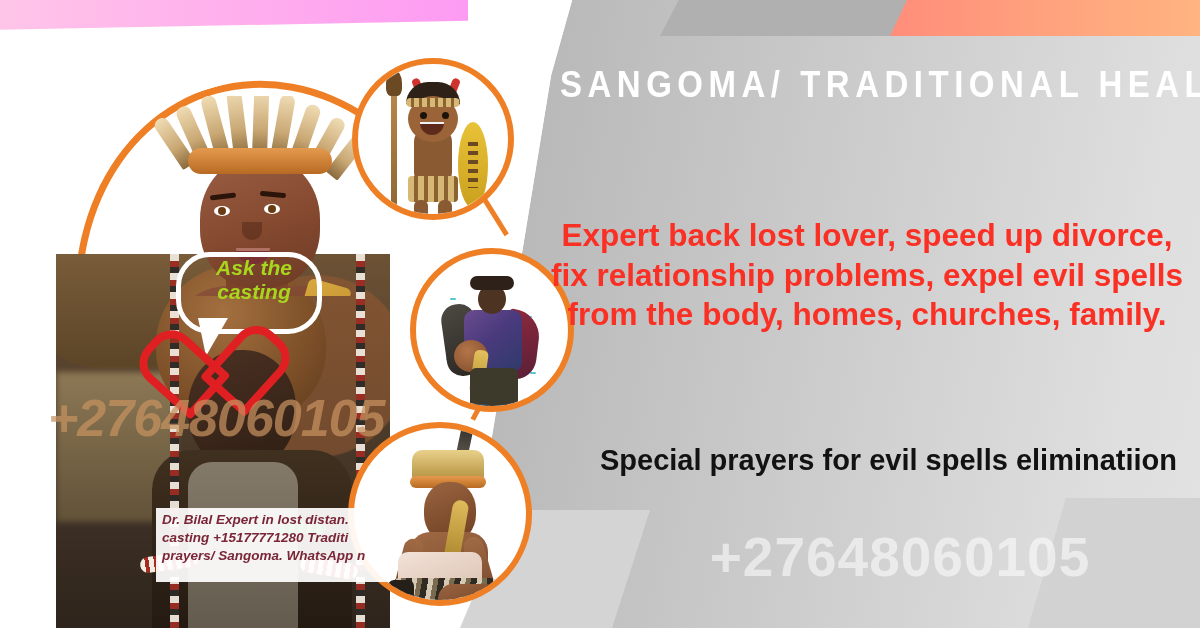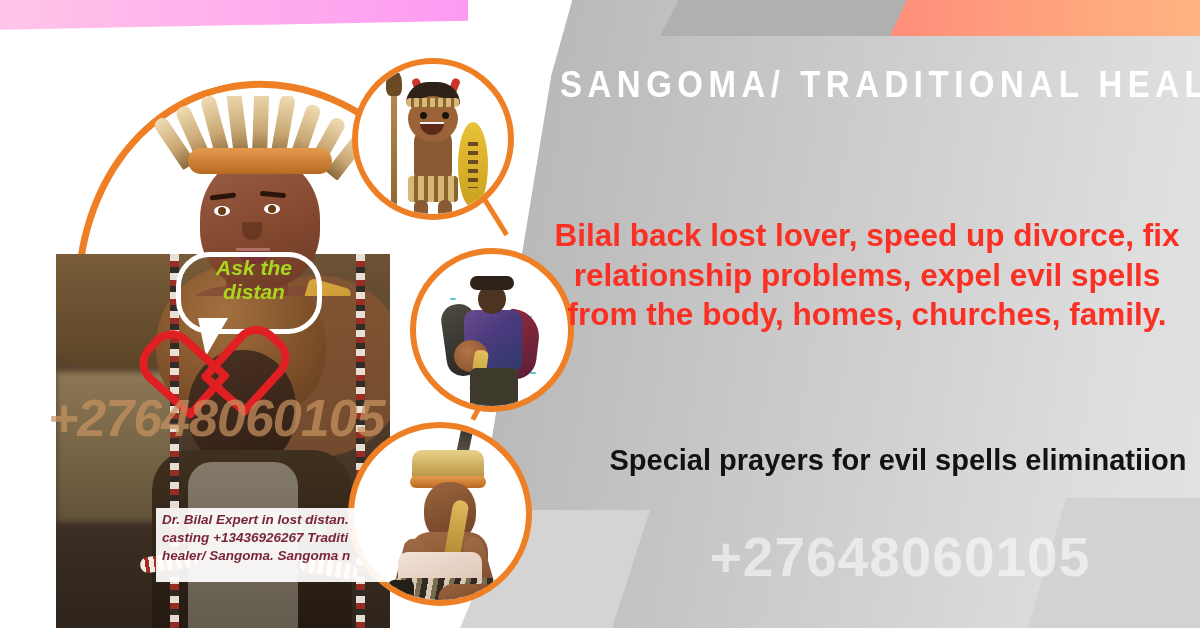--- a/index.html
+++ b/index.html
@@ -279,21 +279,21 @@
     text-align:center;white-space:nowrap;
   }
   .r-body{
     position:absolute;left:542px;top:216px;width:650px;z-index:8;
     font-size:31.5px;font-weight:bold;color:#fb3024;
     line-height:1.26;text-align:center;
   }
   .r-sub{
     position:absolute;left:600px;top:442px;width:596px;z-index:8;
     font-size:29px;font-weight:bold;color:#121212;
-    line-height:1.28;text-align:center;
+    line-height:1.28;text-align:left;
   }
   .r-wm{
     position:absolute;left:600px;top:525px;width:600px;z-index:7;
     font-size:55px;font-weight:bold;color:rgba(255,255,255,.55);
     text-align:center;white-space:nowrap;letter-spacing:1px;
   }
 </style>
 </head>
 <body>
 
@@ -349,28 +349,28 @@
       <div class="ph-beadstrip b1"></div>
       <div class="ph-beadstrip b2"></div>
       <div class="ph-armband" style="left:84px;top:300px;transform:rotate(-8deg);"></div>
       <div class="ph-armband" style="left:244px;top:306px;transform:rotate(9deg);"></div>
     </div>
 
     <div class="wm-phone">+27648060105</div>
 
     <div class="bubble"></div>
     <div class="bubble-tail"></div>
-    <div class="bubble-text">Ask the distan</div>
+    <div class="bubble-text">Ask the casting</div>
 
     <div class="heart"></div>
 
     <div class="caption">
       <p>Dr. Bilal Expert in lost distan.</p>
-      <p>casting +13436926267 Traditi</p>
-      <p>healer/ Sangoma. Sangoma n</p>
+      <p>casting +15177771280 Traditi</p>
+      <p>prayers/ Sangoma. WhatsApp n</p>
     </div>
 
     <div class="connector cn1"></div>
     <div class="connector cn2"></div>
 
     <div class="circle c1">
       <div class="inner">
         <div class="w-spear"></div>
           <div class="w-spearhead"></div>
         <div class="w-shield"></div>
@@ -423,17 +423,17 @@
         <div class="h-wrap"></div>
         <div class="h-furskirt"></div>
         <div class="h-thigh"></div>
         <div class="h-bag"></div>
       </div>
     </div>
 
   </div>
 
   <div class="r-kicker">SANGOMA/ TRADITIONAL HEALER</div>
-  <div class="r-body">Bilal back lost lover, speed up divorce, fix relationship problems, expel evil spells from the body, homes, churches, family.</div>
+  <div class="r-body">Expert back lost lover, speed up divorce, fix relationship problems, expel evil spells from the body, homes, churches, family.</div>
   <div class="r-sub">Special prayers for  evil spells eliminatiion</div>
   <div class="r-wm">+27648060105</div>
 
 </div>
 
 </body></html>

